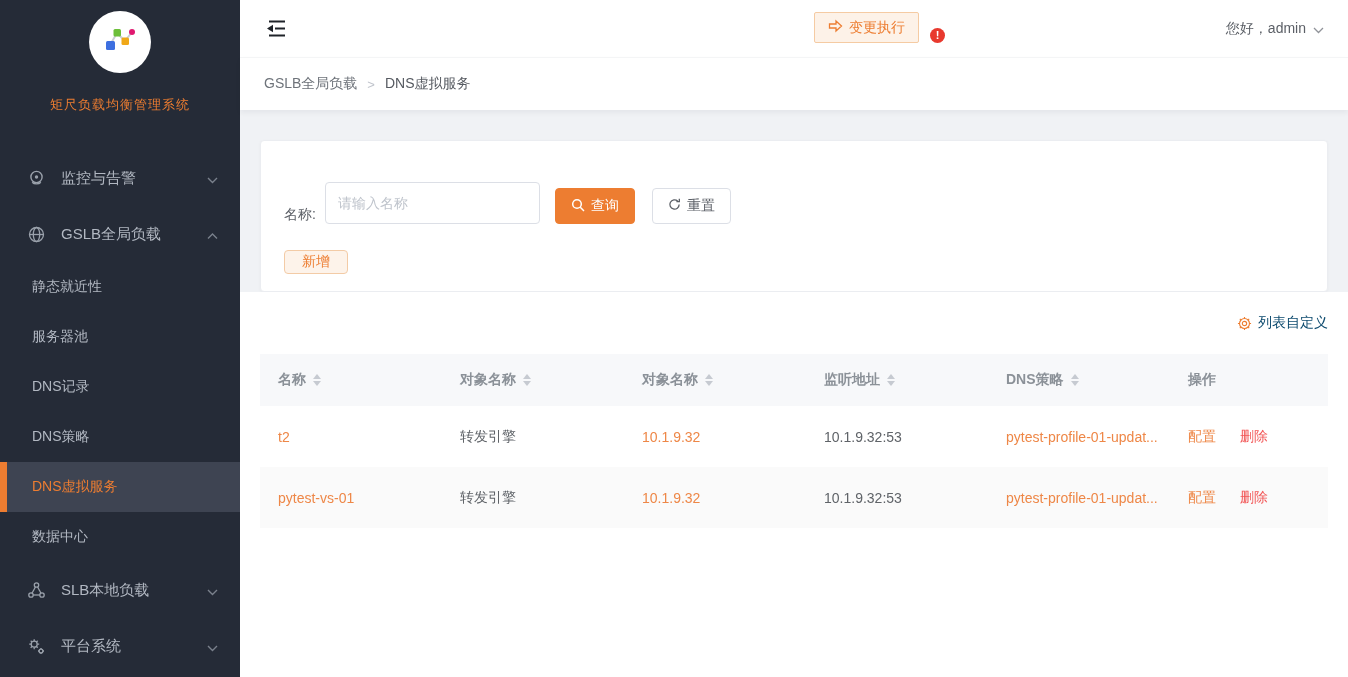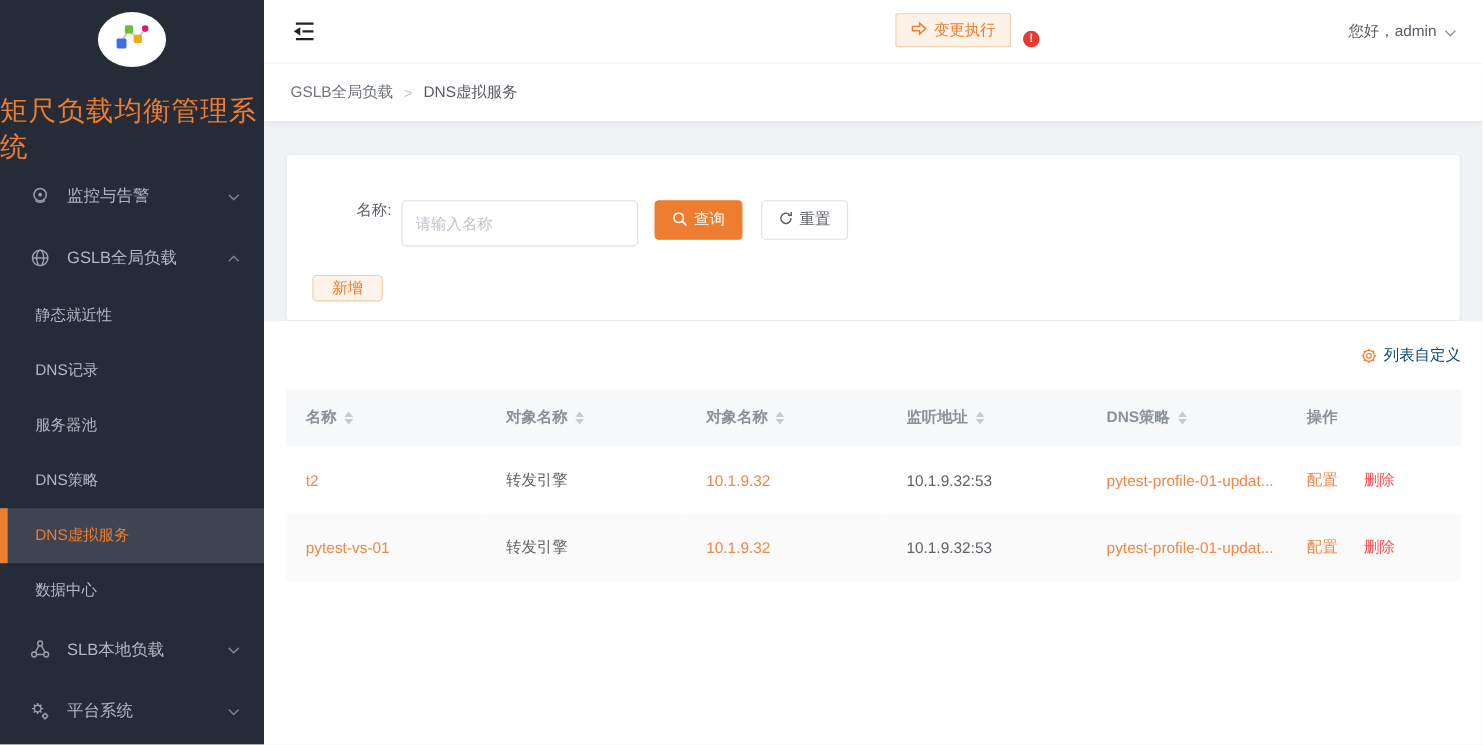--- a/index.html
+++ b/index.html
@@ -3,21 +3,21 @@
 <meta charset="utf-8">
 <style>
   * { margin:0; padding:0; box-sizing:border-box; }
   html,body { width:1348px; height:677px; font-family:"Liberation Sans","DejaVu Sans",sans-serif; }
   .app { display:flex; width:1348px; height:677px; overflow:hidden; background:#fff; }
 
   
   .sidebar { width:240px; flex:0 0 240px; background:#252b37; color:#b2b8c2; display:flex; flex-direction:column; }
   .brand { height:150px; display:flex; flex-direction:column; align-items:center; padding-top:11px; }
   .logo-circle { width:62px; height:62px; border-radius:50%; background:#fff; display:flex; align-items:center; justify-content:center; }
-  .brand-title { margin-top:23px; color:#ed7d31; font-size:25px; letter-spacing:1px; font-weight:400; }
+  .brand-title { margin-top:23px; color:#ed7d31; font-size:13px; letter-spacing:1px; font-weight:400; }
   .nav { flex:1; }
   .nav-group { height:56px; display:flex; align-items:center; padding-left:27px; cursor:pointer; font-size:15px; }
   .nav-group .gicon { width:19px; height:19px; margin-right:15px; display:flex; align-items:center; justify-content:center; }
   .nav-group .chev { margin-left:auto; margin-right:22px; }
   .nav-sub { }
   .nav-sub-item { height:50px; display:flex; align-items:center; padding-left:25px; border-left:7px solid transparent; font-size:14px; color:#b2b8c2; cursor:pointer; }
   .nav-sub-item.active { background:#3e4452; border-left-color:#ed7d31; color:#ed7d31; }
 
   
   .main { flex:1; display:flex; flex-direction:column; min-width:0; }
@@ -28,21 +28,21 @@
   .alert-badge { width:15px; height:15px; margin-left:11px; border-radius:50%; background:#e8392e; color:#fff; font-size:11px; font-weight:bold; display:flex; align-items:center; justify-content:center; line-height:1; }
   .greeting { margin-left:auto; display:flex; align-items:center; gap:7px; color:#5b5f66; font-size:14px; cursor:pointer; }
 
   .breadcrumb-bar { height:53px; flex:0 0 53px; background:#fff; display:flex; align-items:center; padding:0 24px; border-top:1px solid #f4f5f6; box-shadow:0 3px 5px rgba(0,21,41,.05); position:relative; z-index:2; font-size:14px; }
   .bc-item { color:#6e737a; }
   .bc-sep { margin:0 10px; color:#c0c4cc; font-size:13px; }
   .bc-current { color:#565a61; }
 
   .content { flex:1; background:#f0f2f5; display:flex; flex-direction:column; overflow:hidden; }
   .search-card { margin:30px 20px 0; height:152px; flex:0 0 152px; background:#fff; border:1px solid #ebedf1; border-radius:4px; box-shadow:0 1px 3px rgba(0,0,0,.04); padding:41px 23px 0; }
-  .filter-row { display:flex; align-items:flex-start;margin-left:40px; }
+  .filter-row { display:flex; align-items:flex-end; }
   .filter-label { font-size:14px; color:#5b5f66; margin-right:9px; }
   .name-input { width:215px; height:42px; border:1px solid #dcdfe6; border-radius:4px; padding:0 12px; font-size:14px; color:#333; outline:none; font-family:inherit; }
   .name-input::placeholder { color:#bfc4cc; }
   .btn { height:36px; border-radius:4px; font-size:14px; display:inline-flex; align-items:center; gap:6px; padding:11px 15px; cursor:pointer; font-family:inherit; }
   .btn-primary { background:#ed7d31; border:1px solid #ed7d31; color:#fff; margin-left:15px; }
   .btn-plain { background:#fff; border:1px solid #dcdfe6; color:#5b5f66; margin-left:17px; }
   .add-row { margin-top:26px; }
   .btn-add { background:#fdf3ea; border:1px solid #f3cba6; color:#ed7d31; padding:0 17px; height:24px; }
 
   .white-panel { flex:1; background:#fff; padding:0 20px; display:flex; flex-direction:column; }
@@ -116,24 +116,24 @@
               <polyline points="1,5.5 5.5,1 10,5.5"></polyline>
             </svg>
         </span>
       </div>
 
       <div class="nav-sub">
         <div class="nav-sub-item">
           <span>静态就近性</span>
         </div>
         <div class="nav-sub-item">
+          <span>服务器池</span>
+        </div>
+        <div class="nav-sub-item">
           <span>DNS记录</span>
-        </div>
-        <div class="nav-sub-item">
-          <span>服务器池</span>
         </div>
         <div class="nav-sub-item">
           <span>DNS策略</span>
         </div>
         <div class="nav-sub-item active">
           <span>DNS虚拟服务</span>
         </div>
         <div class="nav-sub-item">
           <span>数据中心</span>
         </div>

